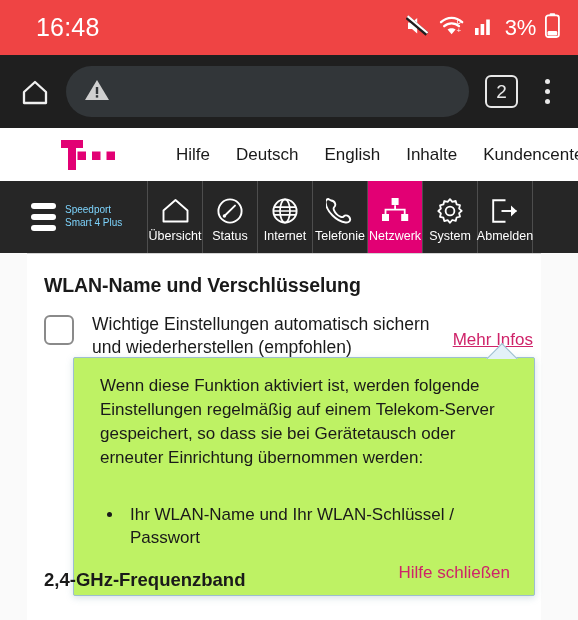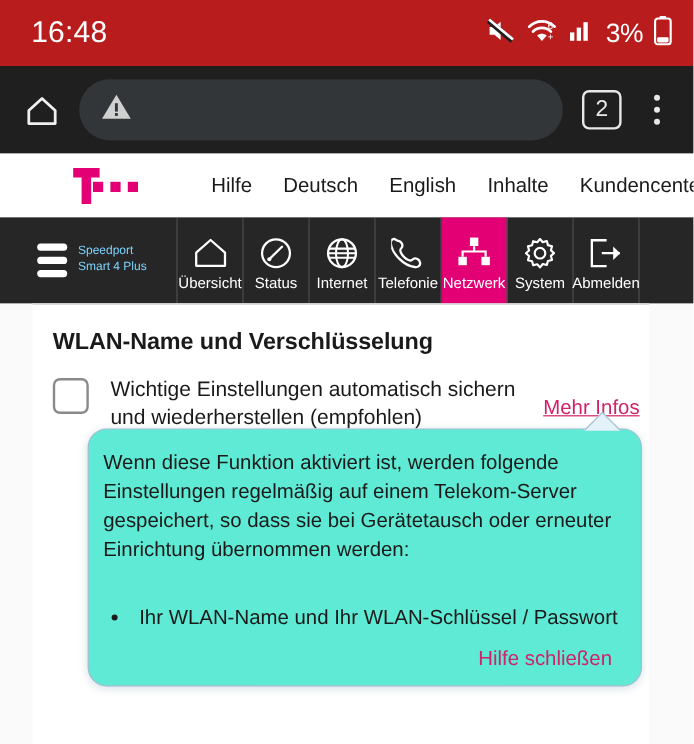--- a/index.html
+++ b/index.html
@@ -6,25 +6,25 @@
   html, body {
     width: 578px; height: 620px;
     font-family: "Liberation Sans", sans-serif;
     background: #ffffff;
     overflow: hidden;
   }
 
   
   .statusbar {
     height: 55px;
-    background: #b91c1c;
+    background: #ef4444;
     display: flex;
     align-items: center;
     justify-content: space-between;
-    padding: 0 18px 0 26px;
+    padding: 0 18px 0 36px;
     color: #ffffff;
   }
   .status-time {
     font-size: 25px;
     font-weight: 400;
     letter-spacing: 0.2px;
   }
   .status-icons {
     display: flex;
     align-items: center;
@@ -204,24 +204,24 @@
     margin-right: 8px;
     white-space: nowrap;
   }
 
   
   .tooltip {
     position: absolute;
     left: 46px;
     right: 6px;
     top: 103px;
-    background: #5eead4;
+    background: #bef264;
     border: 1.5px solid #9dbfcf;
-    border-radius: 16px;
-    padding: 16px 18px 12px 12px;
+    border-radius: 2px;
+    padding: 16px 18px 12px 26px;
     box-shadow: 0 2px 7px rgba(110,150,170,0.28);
   }
   .tooltip-arrow {
     position: absolute;
     top: -16px;
     left: 412px;
     width: 32px;
     height: 17px;
     overflow: hidden;
   }
@@ -454,14 +454,15 @@
 
     <div class="tooltip">
       <div class="tooltip-arrow"></div>
       <p>Wenn diese Funktion aktiviert ist, werden folgende Einstellungen regelmäßig auf einem Telekom-Server gespeichert, so dass sie bei Gerätetausch oder erneuter Einrichtung übernommen werden:</p>
       <ul>
         <li>Ihr WLAN-Name und Ihr WLAN-Schlüssel / Passwort</li>
       </ul>
       <a class="tooltip-close">Hilfe schließen</a>
     </div>
 
+    <div class="band-title">2,4-GHz-Frequenzband</div>
   </div>
 </div>
 
 </body></html>

